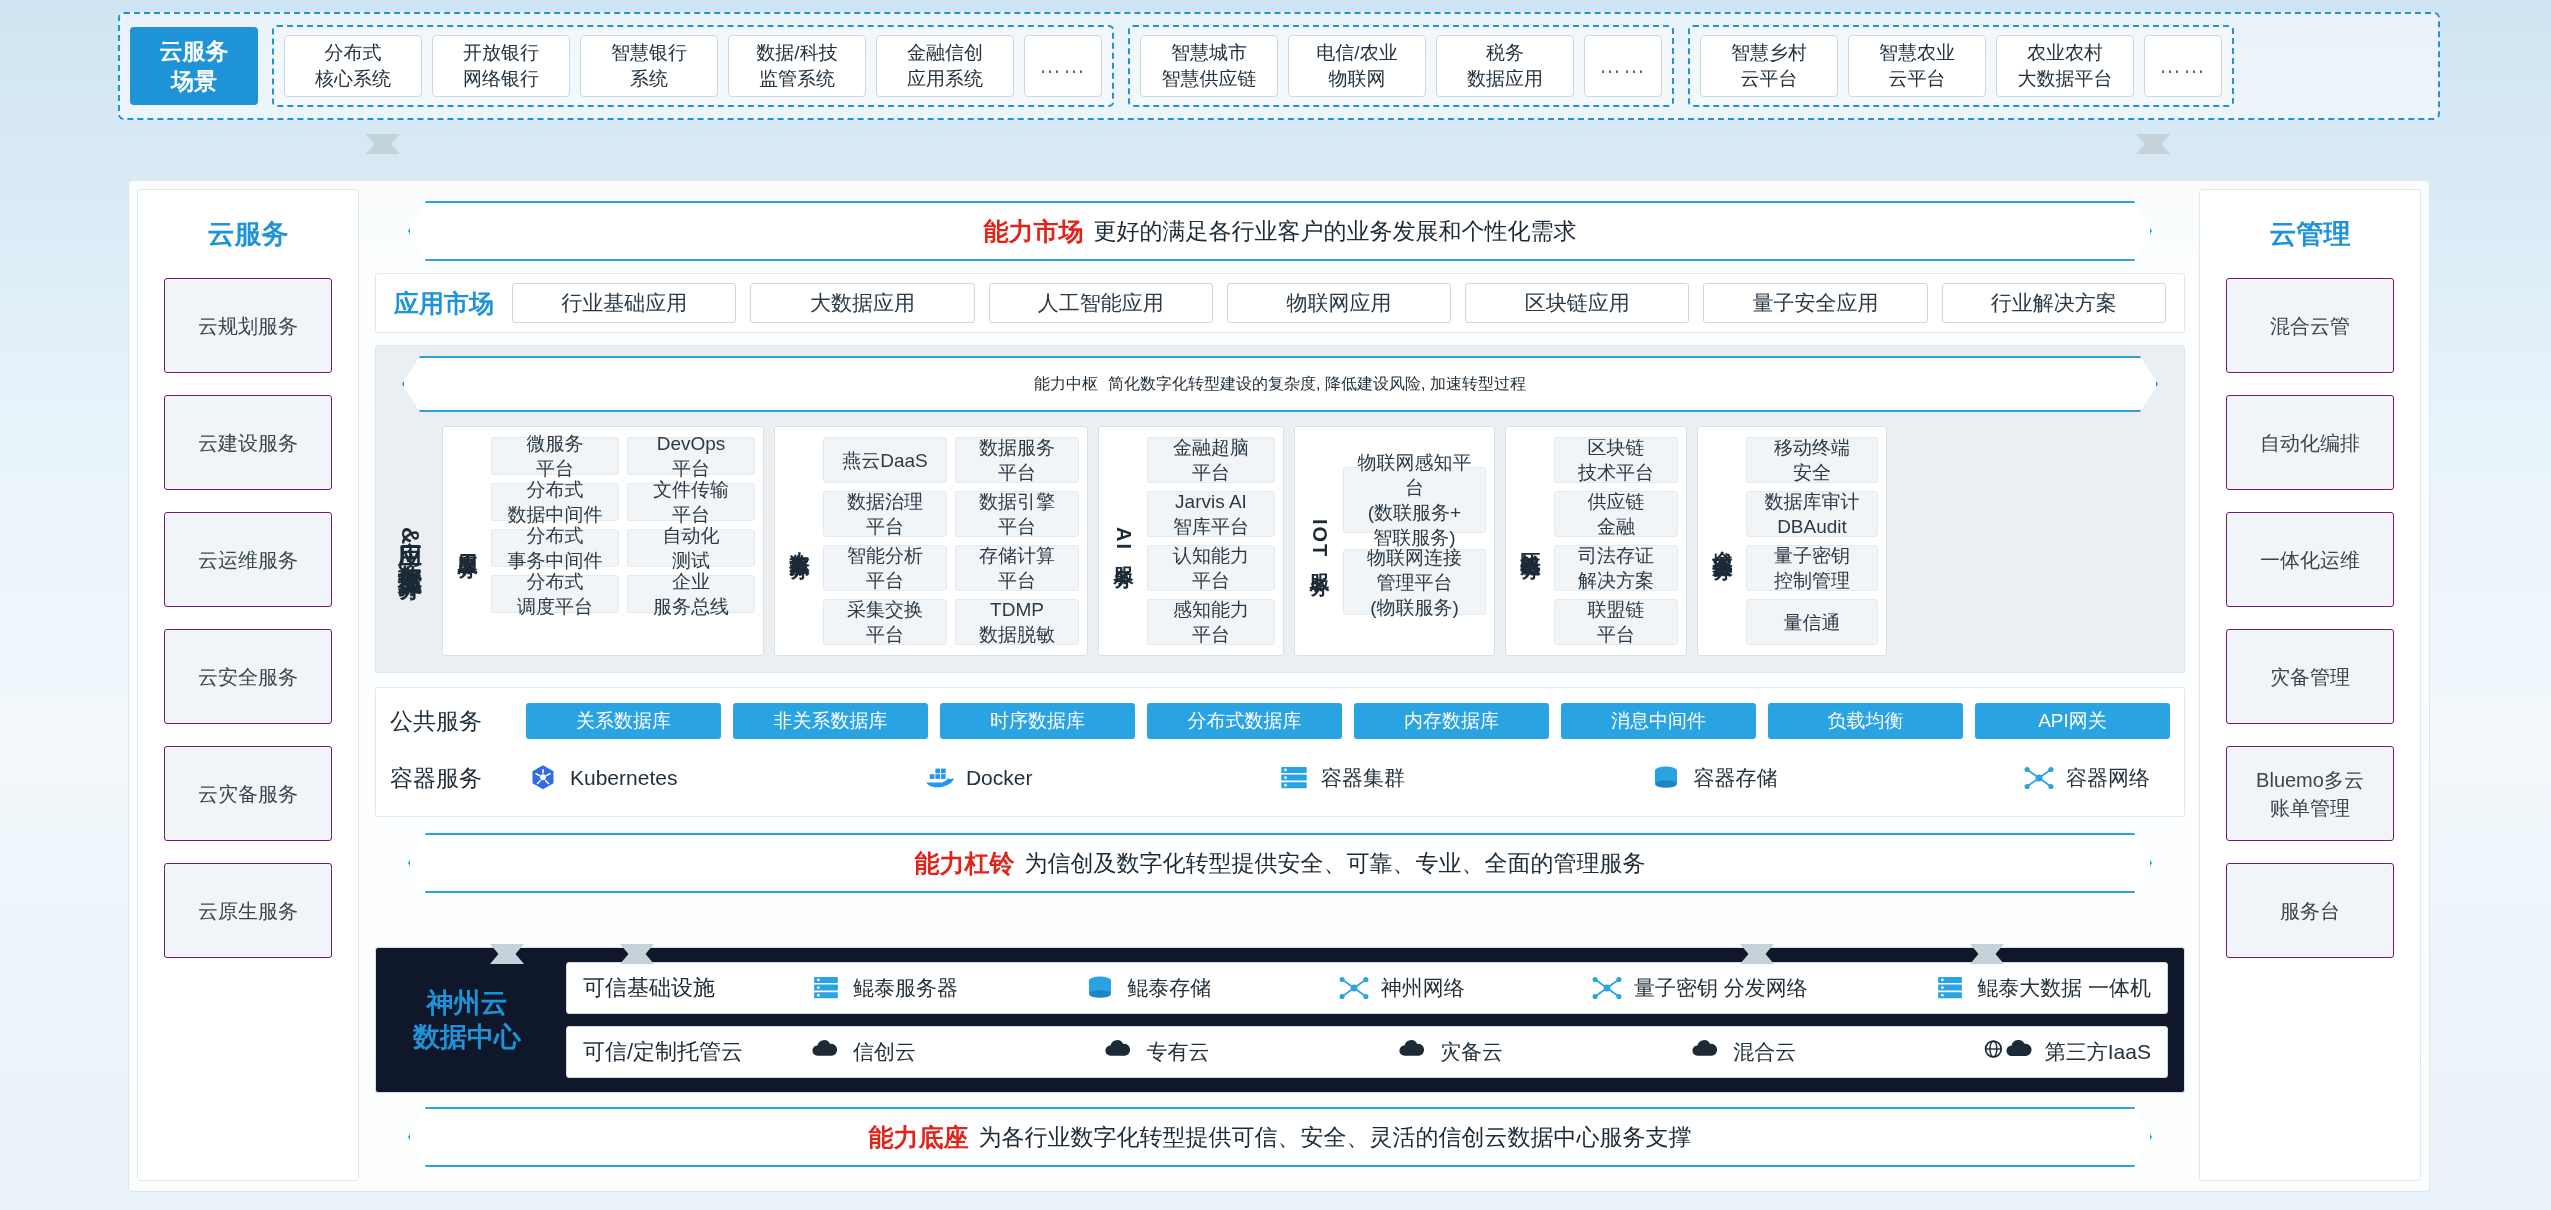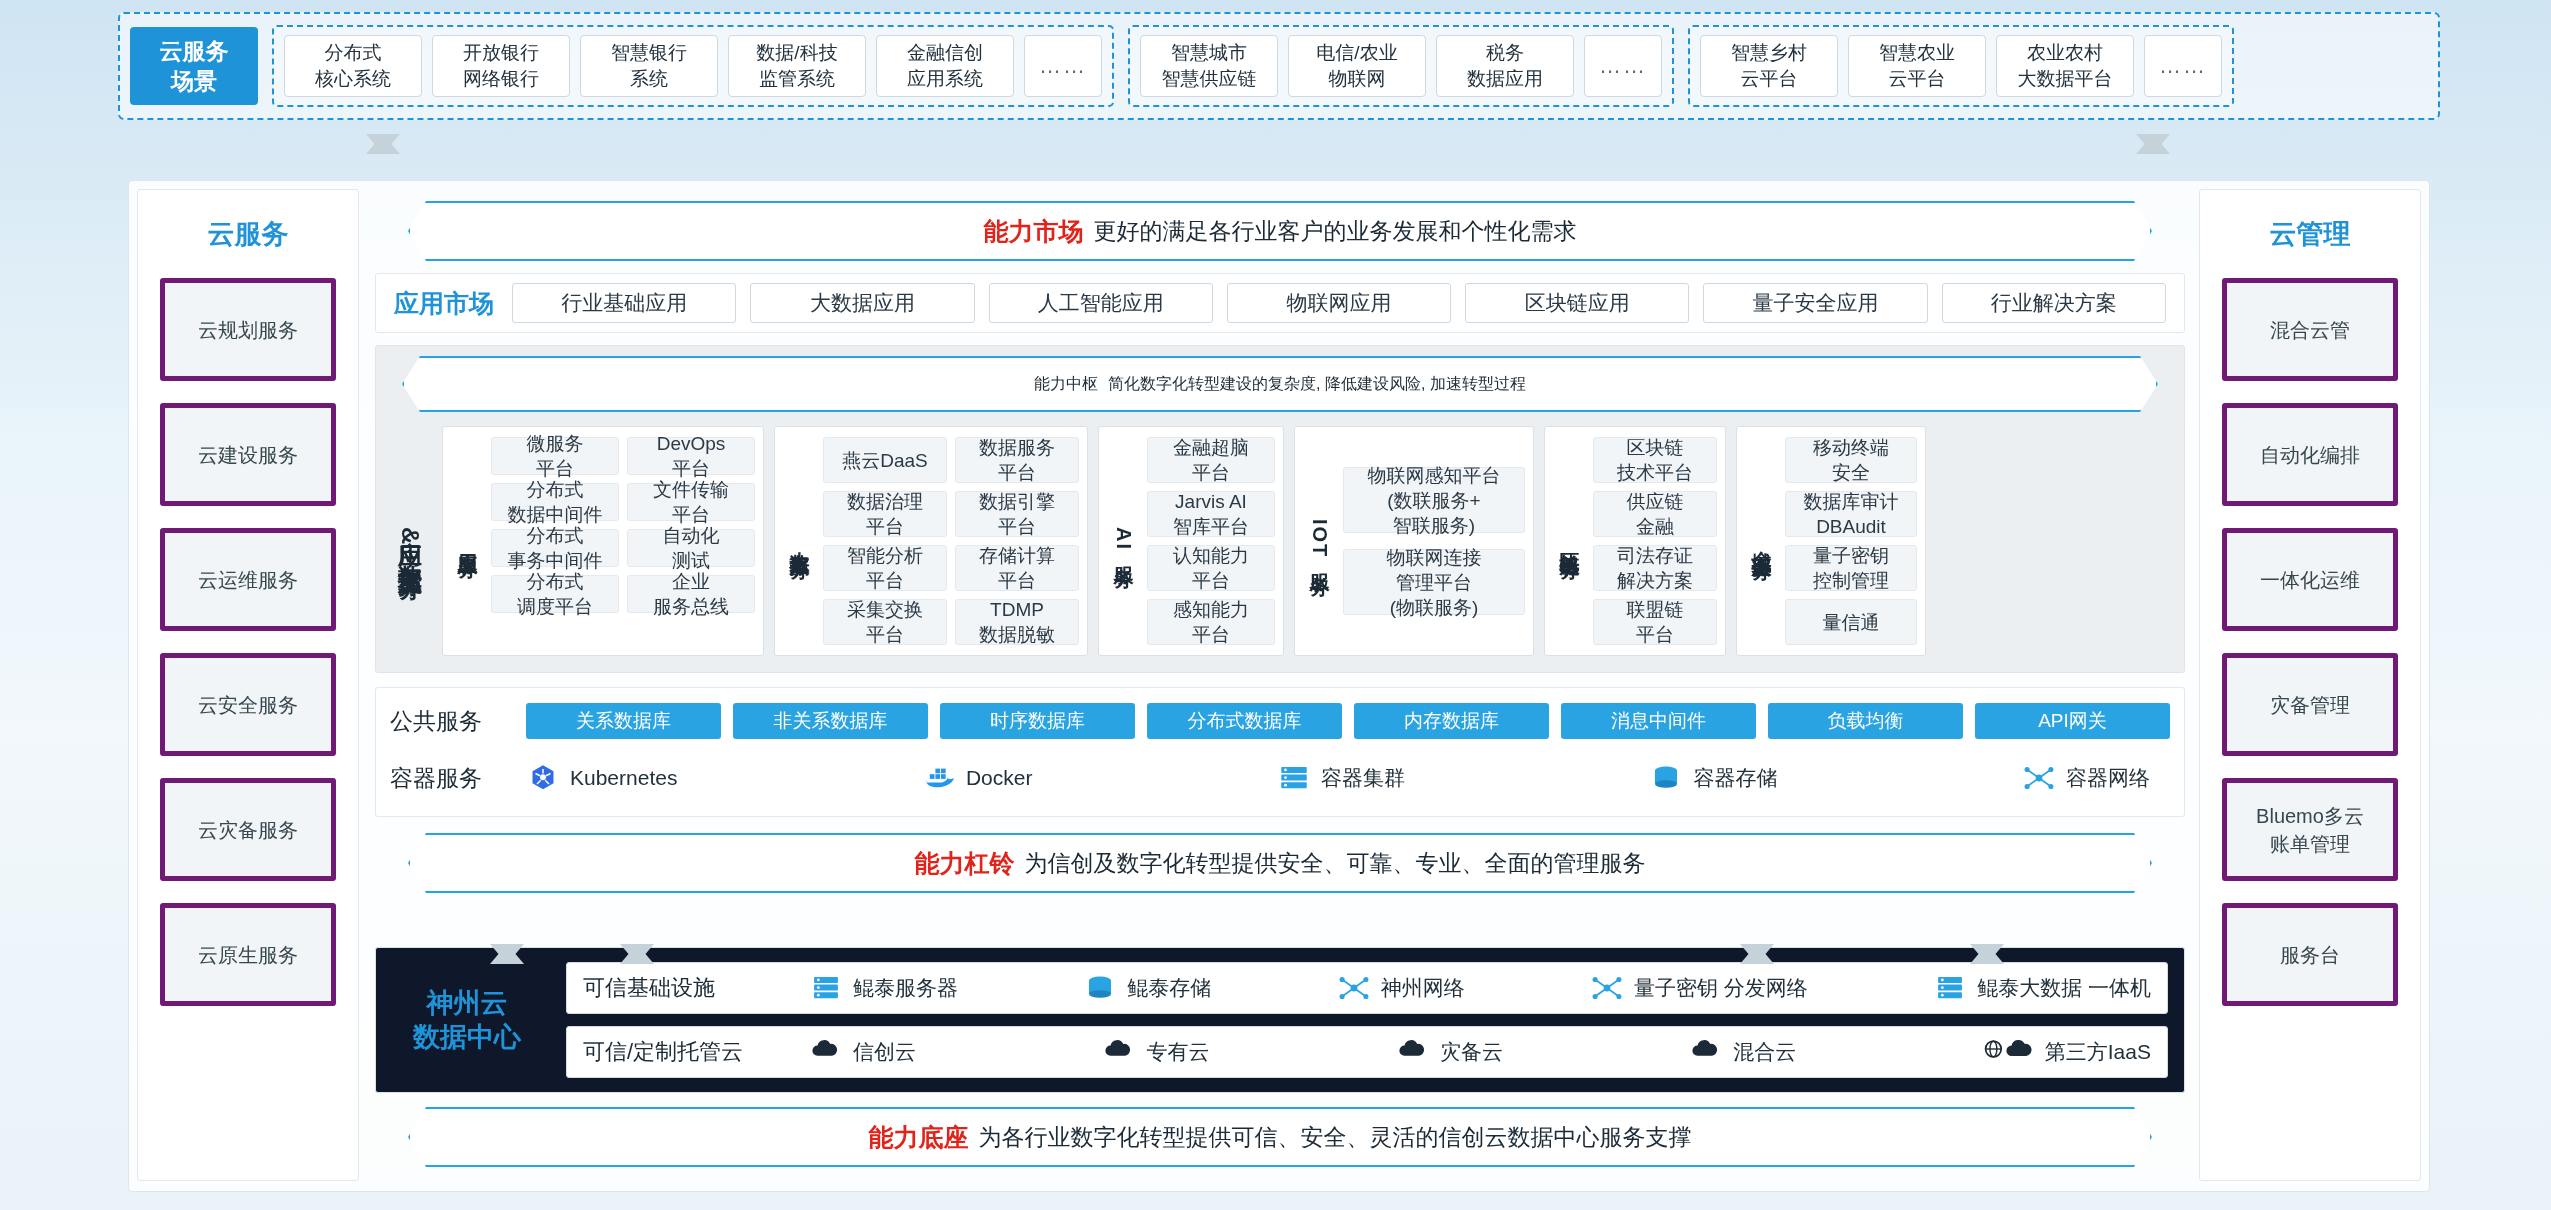--- a/index.html
+++ b/index.html
@@ -53,21 +53,21 @@
   
   .col{
     position:absolute;top:8px;width:222px;height:992px;background:#fff;
     border:1px solid #e1e8ee;border-radius:3px;display:flex;flex-direction:column;
     align-items:center;padding-top:26px;box-sizing:border-box;
   }
   .col.left{left:8px;}
   .col.right{right:8px;}
   .col-title{color:#1f93d8;font-size:27px;font-weight:bold;margin-bottom:26px;}
   .col-item{
-    width:166px;height:93px;background:#f2f5f7;border:5px solid #701a75;border-radius:3px;
+    width:166px;height:93px;background:#f2f5f7;border:1px solid #701a75;border-radius:3px;
     display:flex;align-items:center;justify-content:center;text-align:center;
     font-size:20px;line-height:28px;color:#37474f;margin-bottom:22px;
   }
 
   
   .center{position:absolute;left:246px;top:20px;width:1810px;}
 
   .banner{
     position:relative;height:56px;margin:0 auto;background:#fff;border:2px solid #29a3e0;
     display:flex;align-items:center;justify-content:center;gap:10px;
@@ -111,21 +111,21 @@
   .grp-cells{display:flex;gap:8px;}
   .cellcol{display:flex;flex-direction:column;gap:8px;}
   .cell{
     background:#f2f5f7;border:1px solid #e3e9ed;border-radius:3px;
     display:flex;flex-direction:column;align-items:center;justify-content:center;
     text-align:center;font-size:19px;line-height:25px;color:#2b3a46;padding:4px 6px;box-sizing:border-box;
   }
   .w-app{width:128px;height:38px;}
   .w-big{width:124px;height:46px;}
   .w-ai{width:128px;height:46px;}
-  .w-iot{width:182px;height:66px;}
+  .w-iot{width:143px;height:66px;}
   .w-bc{width:124px;height:46px;}
   .w-sec{width:132px;height:46px;}
 
   
   .pubwrap{margin-top:14px;background:#fff;border:1px solid #e1e8ee;border-radius:3px;padding:12px 14px;box-sizing:border-box;}
   .pubrow{display:flex;align-items:center;gap:16px;height:42px;justify-content:center;}
   .pub-label{font-size:23px;color:#1b2a36;width:120px;flex:none;}
   .pub-chips{display:flex;gap:12px;flex:1;}
   .p-chip{
     flex:1;height:36px;background:#2aa3e3;border-radius:3px;color:#fff;font-size:19px;

